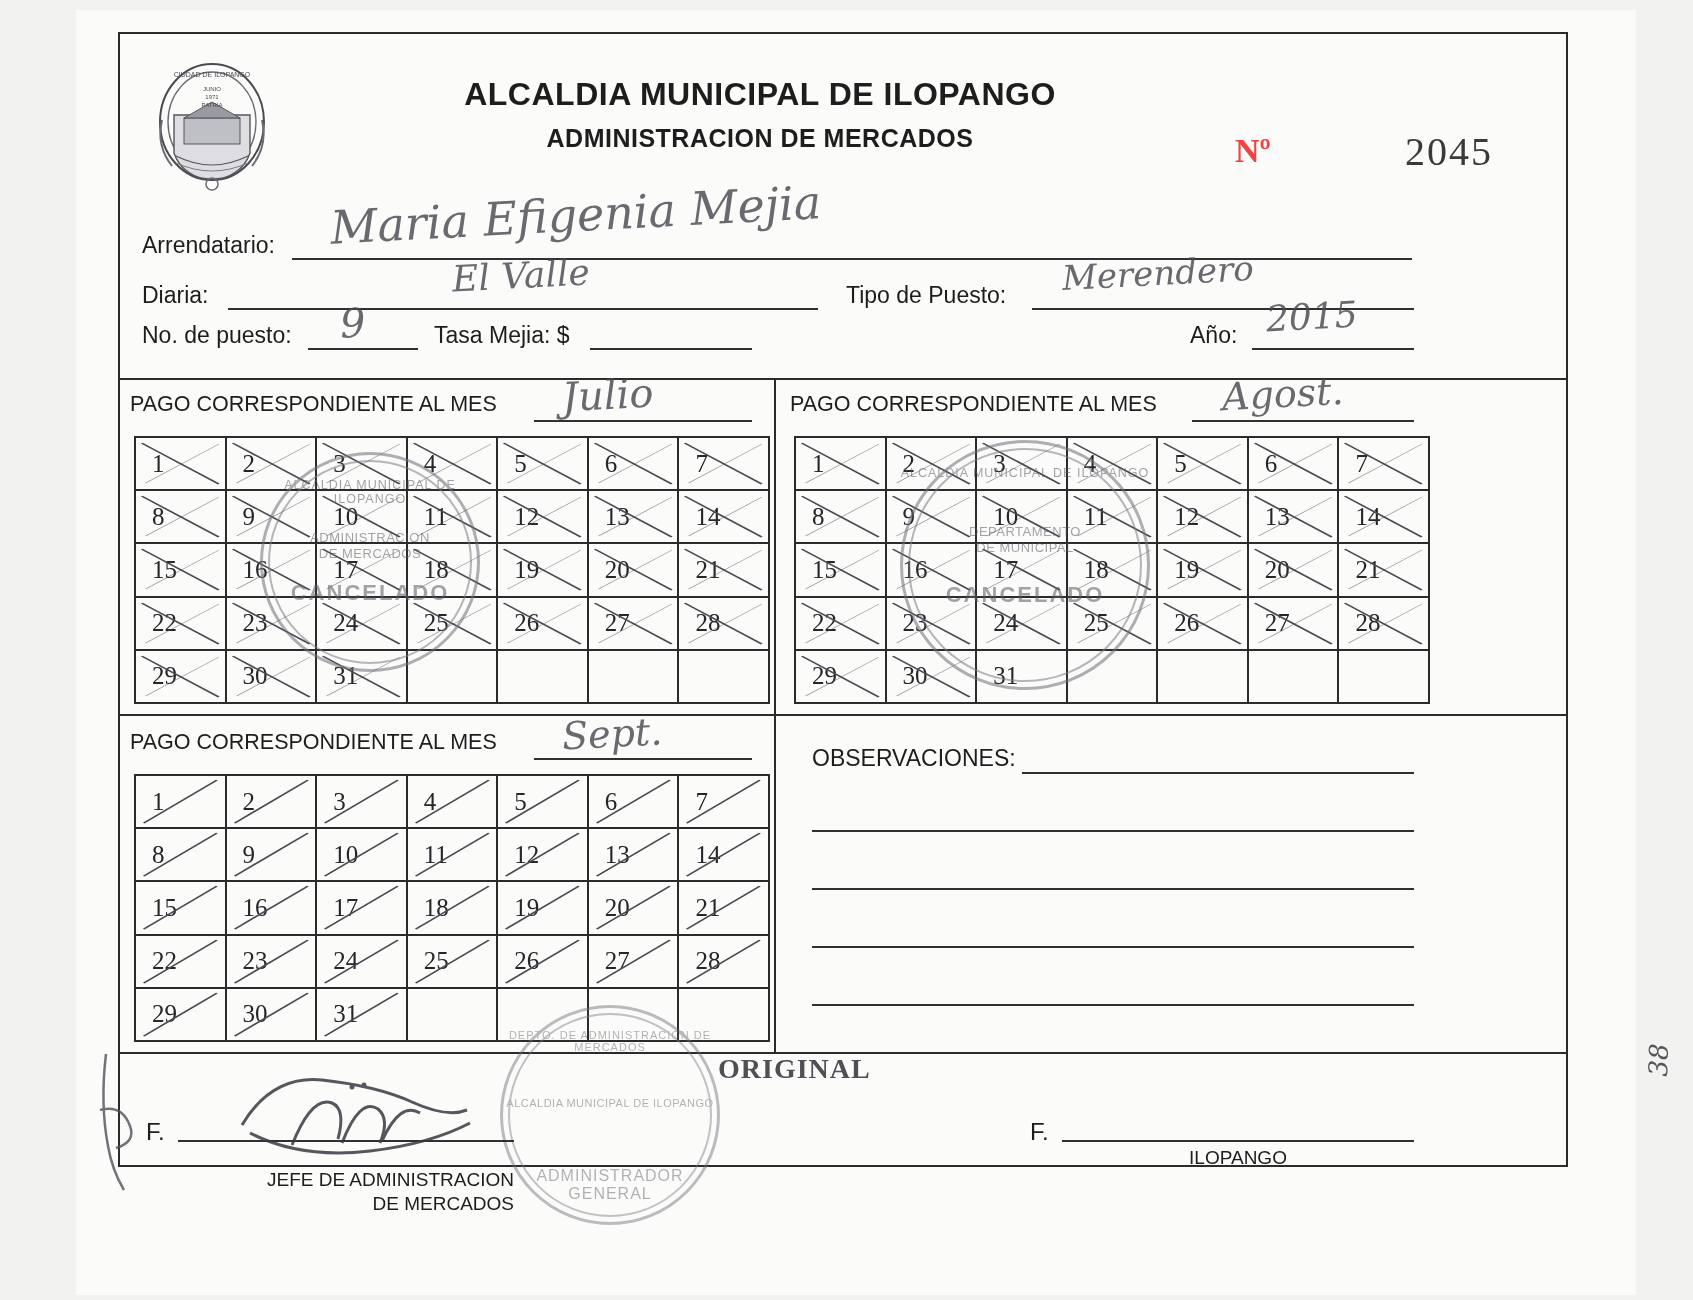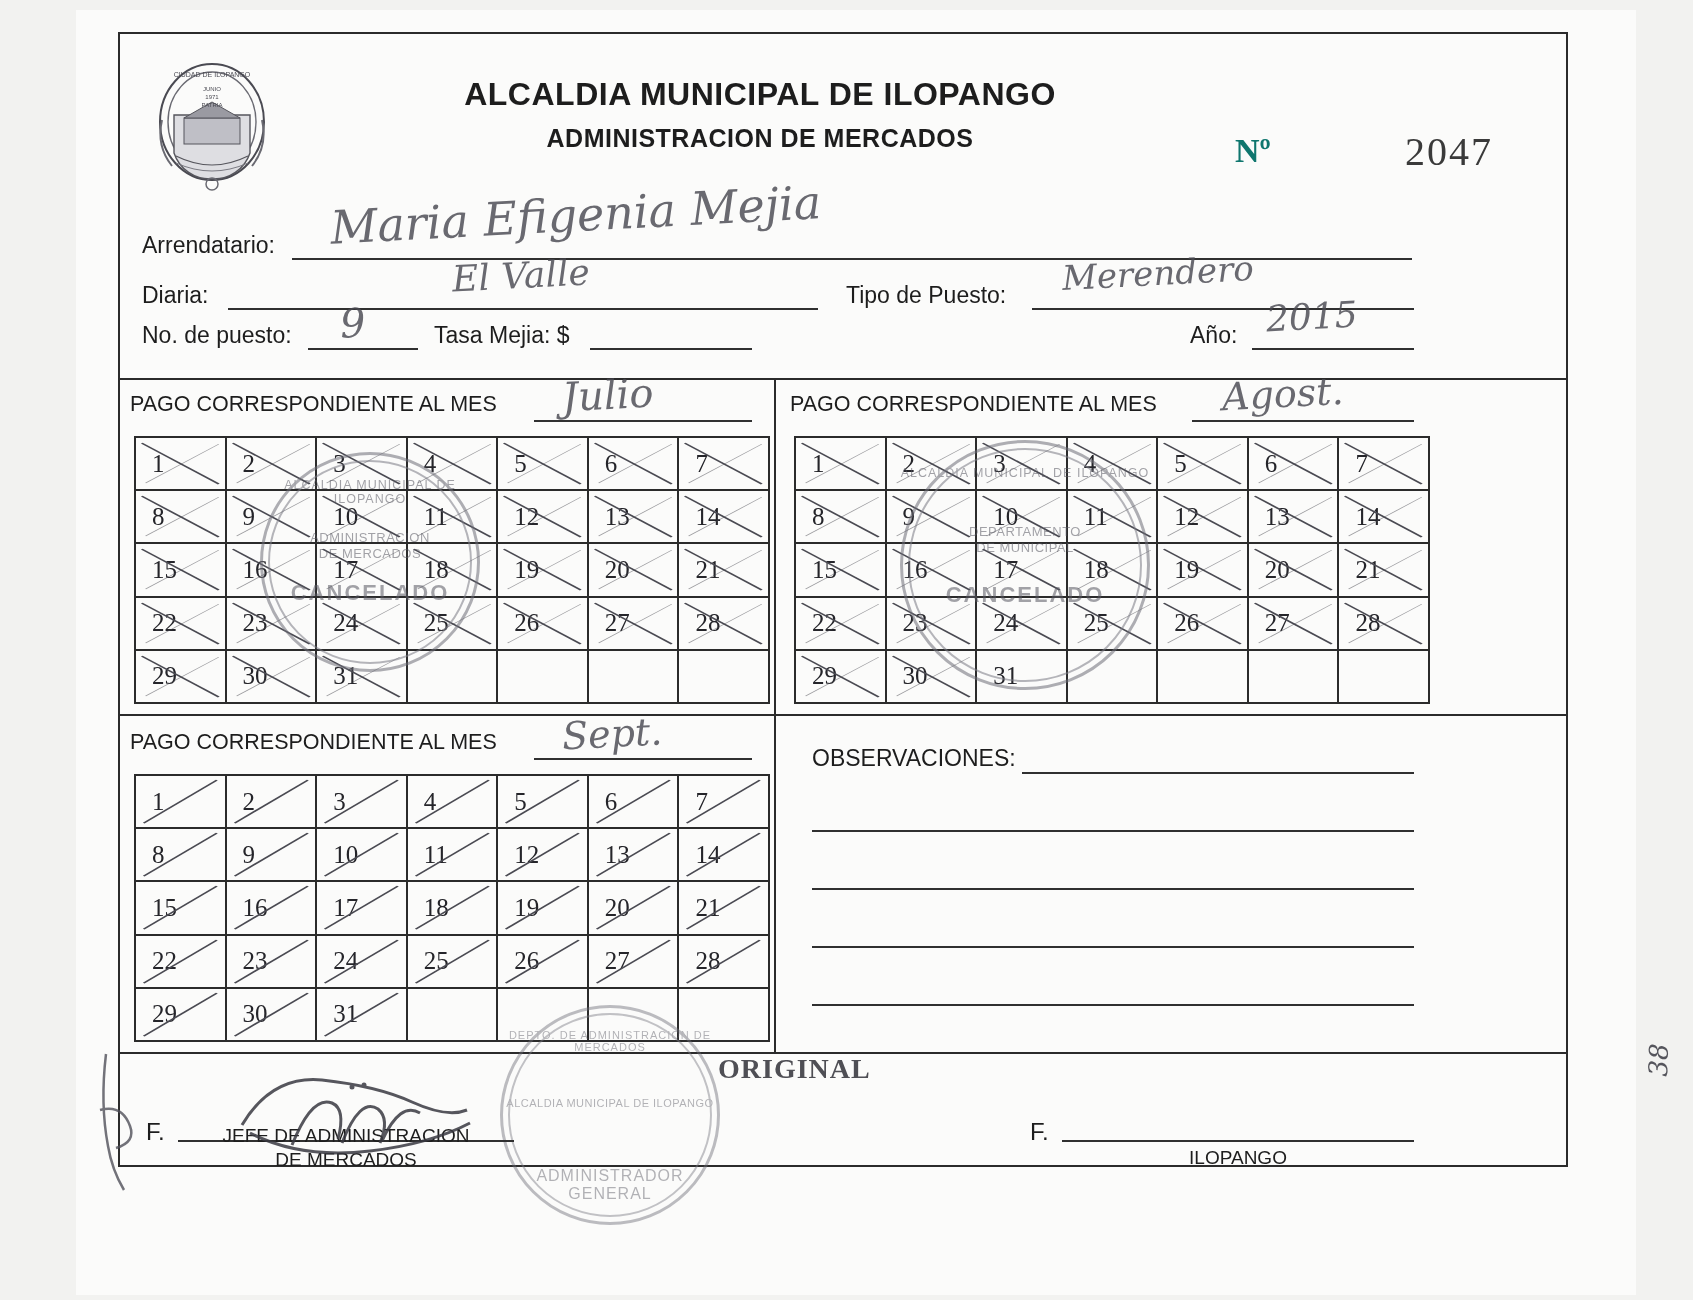--- a/index.html
+++ b/index.html
@@ -61,21 +61,21 @@
     font-size: 25px;
     font-weight: bold;
     letter-spacing: 0.5px;
     color: #1d1d1d;
   }
   .folio-label {
     position: absolute;
     left: 1235px; top: 132px;
     font-size: 34px;
     font-weight: bold;
-    color: #0f766e;
+    color: #ef4444;
     font-family: "Liberation Serif", serif;
   }
   .folio-num {
     position: absolute;
     left: 1405px; top: 128px;
     font-size: 40px;
     letter-spacing: 2px;
     color: #3a3a3a;
     font-family: "Liberation Serif", serif;
   }
@@ -266,21 +266,21 @@
     <text x="60" y="47" font-size="6" text-anchor="middle" fill="#4a4a52" font-family="Liberation Sans, sans-serif">PATRIA</text>
     <path d="M10 60 q-6 26 10 46" fill="none" stroke="#6a6a72" stroke-width="2"></path>
     <path d="M110 60 q6 26 -10 46" fill="none" stroke="#6a6a72" stroke-width="2"></path>
     <circle cx="60" cy="124" r="6" fill="none" stroke="#6a6a72" stroke-width="1.5"></circle>
   </svg>
 </div>
 
 <div class="title-main">ALCALDIA MUNICIPAL DE ILOPANGO</div>
 <div class="title-sub">ADMINISTRACION DE MERCADOS</div>
 <div class="folio-label">Nº</div>
-<div class="folio-num">2047</div>
+<div class="folio-num">2045</div>
 
 <div class="fld-label" style="left:142px; top:232px;">Arrendatario:</div>
 <div class="rule" style="left:292px; top:258px; width:1120px;"></div>
 <div class="hand" style="left:330px; top:188px; font-size:46px;">Maria Efigenia Mejia</div>
 
 <div class="fld-label" style="left:142px; top:282px;">Diaria:</div>
 <div class="rule" style="left:228px; top:308px; width:590px;"></div>
 <div class="hand" style="left:452px; top:255px; font-size:36px;">El Valle</div>
 
 <div class="fld-label" style="left:846px; top:282px;">Tipo de Puesto:</div>
@@ -1167,21 +1167,21 @@
     <div class="ring2"></div>
   <div class="curvetop" style="top:24px; font-size:11px;">DEPTO. DE ADMINISTRACION DE MERCADOS</div>
   <div class="inner" style="top:92px; font-size:11px;">ALCALDIA MUNICIPAL DE ILOPANGO</div>
   <div class="curvebot" style="bottom:22px; font-size:16px;">ADMINISTRADOR GENERAL</div>
 </div>
 
 <div class="original-text">ORIGINAL</div>
 
 <div class="f-mark" style="left:146px; top:1118px;">F.</div>
 <div class="rule" style="left:178px; top:1140px; width:336px;"></div>
-<div class="foot-cap" style="left:178px; top:1124px; width:336px;">JEFE DE ADMINISTRACION
+<div class="foot-cap" style="left:178px; top:1168px; width:336px;text-align:right;">JEFE DE ADMINISTRACION
 DE MERCADOS</div>
 
 <div class="f-mark" style="left:1030px; top:1118px;">F.</div>
 <div class="rule" style="left:1062px; top:1140px; width:352px;"></div>
 <div class="foot-cap" style="left:1062px; top:1146px; width:352px;">ILOPANGO</div>
 
 <div class="signature">
   <svg viewBox="0 0 250 105" width="250" height="105">
     <path d="M10 70 q30 -50 80 -45 q55 6 90 22 q35 16 55 8" fill="none" stroke="#3a3a42" stroke-width="3"></path>
     <path d="M18 78 q50 26 120 18 q60 -7 100 -28" fill="none" stroke="#3a3a42" stroke-width="3"></path>

